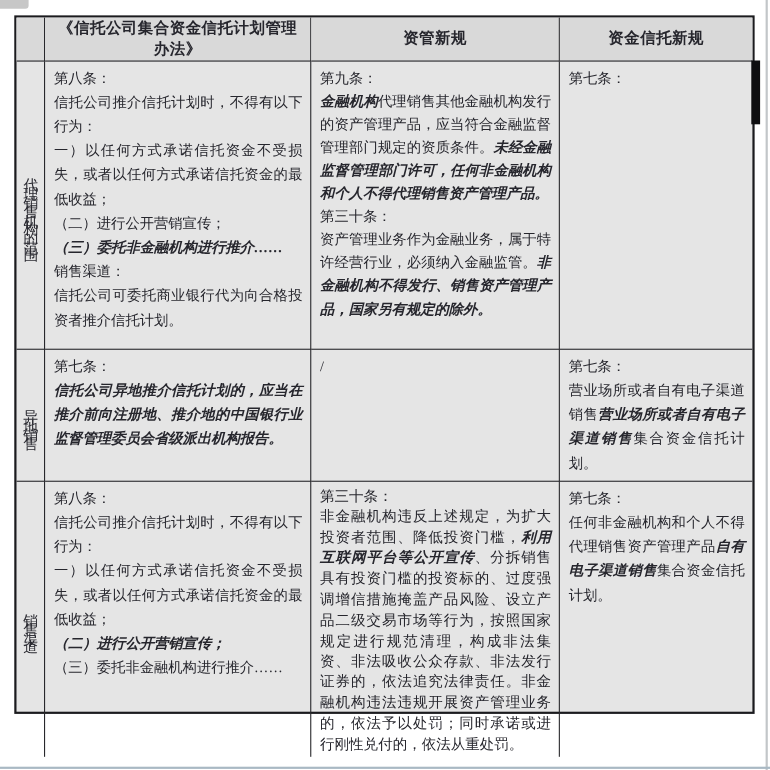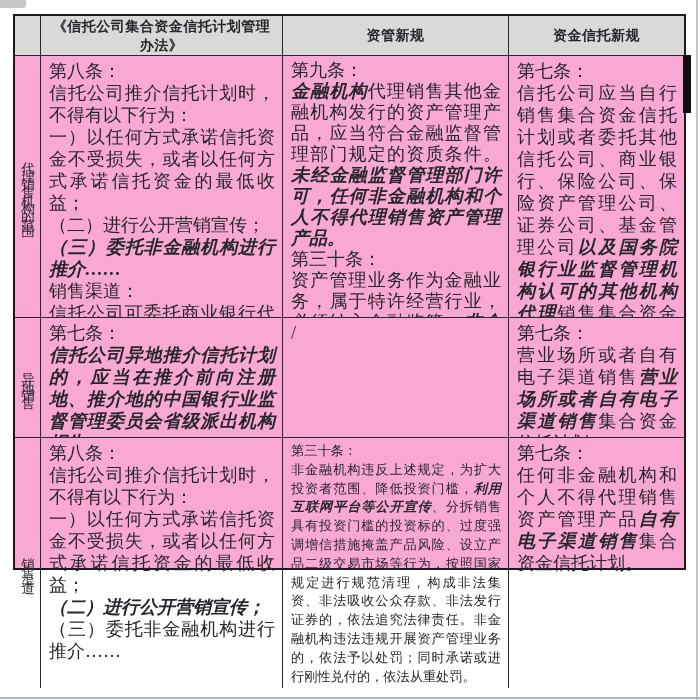--- a/index.html
+++ b/index.html
@@ -2,22 +2,22 @@
 <html><head>
 <meta charset="utf-8">
 <style>
   html,body { margin:0; padding:0; }
   body {
     width:700px; height:700px; position:relative; background:#ffffff;
     font-family:"Liberation Serif","DejaVu Serif",serif;
     overflow:hidden;
   }
   .doc-table {
-    position:absolute; left:13px; top:14px; width:673px; height:556px;
-    box-sizing:border-box; border:2px solid #1b1b1e; background:#f9a8d4;
+    position:absolute; left:13px; top:14px; width:673px; height:635px;
+    box-sizing:border-box; border:2px solid #1b1b1e; background:#e5e5e5;
     display:grid;
     grid-template-columns:26px 242px 226px 175px;
     grid-template-rows:40px 262px 120px 250px;
   }
   .cell {
     box-sizing:border-box;
     border-right:1.5px solid #28282c;
     border-bottom:1.5px solid #28282c;
     overflow:hidden; color:#26262d;
   }
@@ -27,21 +27,21 @@
     background:#d9d9d9; display:flex; align-items:center; justify-content:center;
     text-align:center; font-weight:700; font-size:14px; line-height:19px;
     padding:0 10px; letter-spacing:0.5px;
   }
   .label-cell { display:flex; align-items:center; justify-content:center; font-size:13.5px; }
   .vtext {
     writing-mode:vertical-lr; text-orientation:upright;
     letter-spacing:8px; line-height:24px; color:#2a2a31;
   }
   .body-cell {
-    padding:4px 7px 0 8px; font-size:18px; line-height:22px;
+    padding:4px 7px 0 8px; font-size:13px; line-height:22px;
     text-align:justify; word-break:break-all;
   }
   .lh21 { line-height:21px; }
   .tight { font-size:13.2px; line-height:18.8px; }
   .para { margin:0; }
   .em { font-weight:700; font-style:italic;margin-top:44px; }
   
   .smudge { position:absolute; left:0; top:0; width:26px; height:8px; background:#c7c7c7; border-radius:0 0 3px 0; }
   .right-bar { position:absolute; left:683px; top:55px; width:8px; height:58px; background:#0e0e10; }
   .edge-right { position:absolute; left:696px; top:0; width:2px; height:700px; background:#c2c6c9; }
@@ -72,21 +72,20 @@
       <div class="para"><span>信托公司可委托商业银行代为向合格投资者推介信托计划。</span></div>
     </div>
   <div class="cell body-cell lh21">
       <div class="para"><span>第九条：</span></div>
       <div class="para"><span class="em">金融机构</span><span>代理销售其他金融机构发行的资产管理产品，应当符合金融监督管理部门规定的资质条件。</span><span class="em">未经金融监督管理部门许可，任何非金融机构和个人不得代理销售资产管理产品。</span></div>
       <div class="para"><span>第三十条：</span></div>
       <div class="para"><span>资产管理业务作为金融业务，属于特许经营行业，必须纳入金融监管。</span><span class="em">非金融机构不得发行、销售资产管理产品，国家另有规定的除外。</span></div>
     </div>
   <div class="cell body-cell no-r">
       <div class="para"><span>第七条：</span></div>
-      <div class="para"><span>信托公司应当自行销售集合资金信托计划或者委托其他信托公司、商业银行、保险公司、保险资产管理公司、证券公司、基金管理公司</span><span class="em">以及国务院银行业监督管理机构认可的其他机构代理</span><span>销售集合资金信托计划。</span></div>
     </div>
 
   <div class="cell label-cell">
     <span class="vtext">异地销售</span>
   </div>
   <div class="cell body-cell">
       <div class="para"><span>第七条：</span></div>
       <div class="para"><span class="em">信托公司异地推介信托计划的，应当在推介前向注册地、推介地的中国银行业监督管理委员会省级派出机构报告。</span></div>
     </div>
   <div class="cell body-cell">

